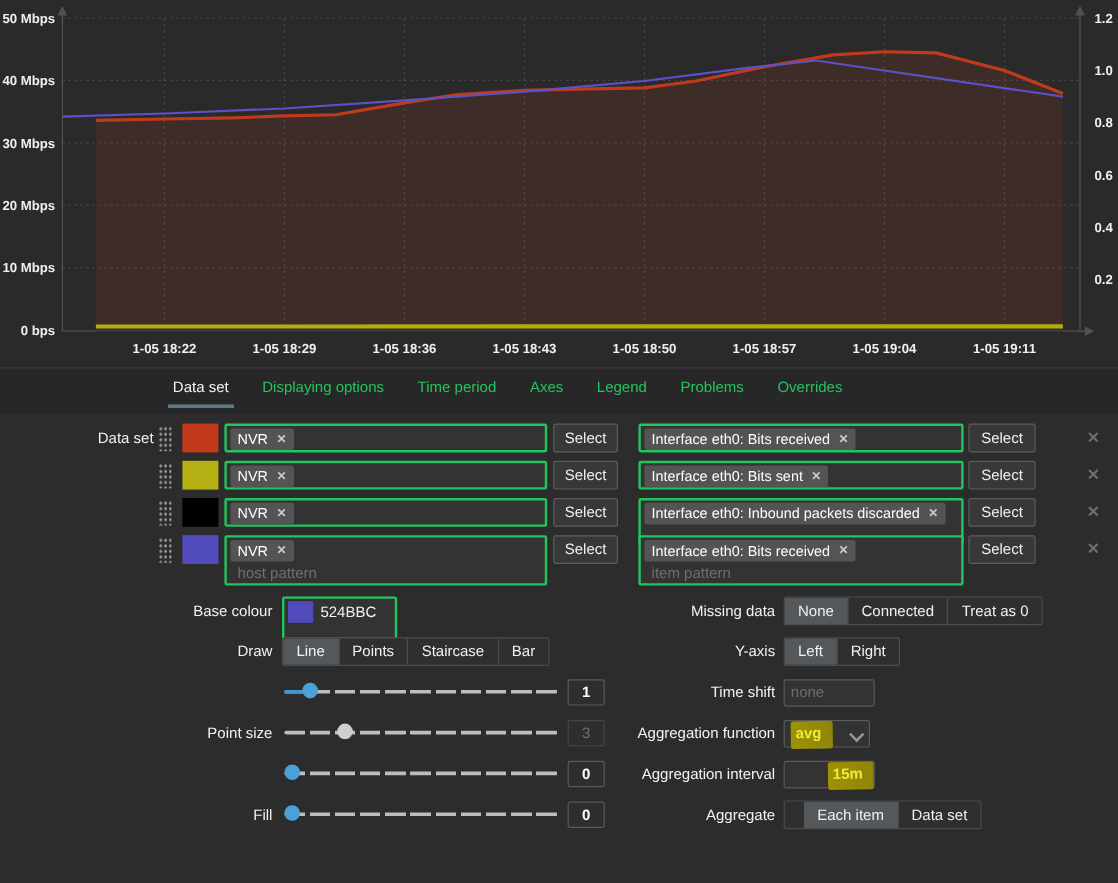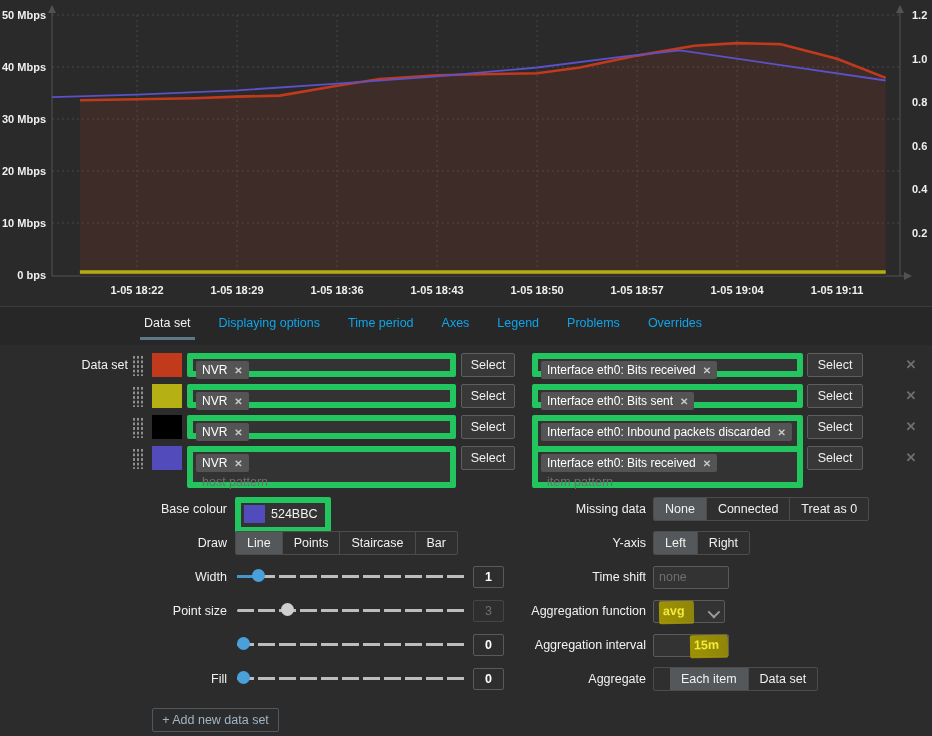--- a/index.html
+++ b/index.html
@@ -8,26 +8,26 @@
   
   .chart-wrap{position:absolute;top:0;left:0;width:932px;height:306px;background:#2a2a2a;}
   .chart-lbl{font-family:"Liberation Sans",sans-serif;font-size:11px;font-weight:bold;fill:#f0f0f0;}
   .grid{stroke:#474747;stroke-width:1;stroke-dasharray:2 3;}
   .axis{stroke:#525252;stroke-width:1;}
   .axisfill{fill:#525252;}
   
   .tabbar{position:absolute;top:306px;left:0;width:932px;height:39px;background:#272727;
           border-top:1px solid #3c3c3c;box-sizing:border-box;display:flex;align-items:flex-start;padding-left:140px;}
   .tab{margin-right:20px;height:27px;line-height:27px;padding:3px 4px 0 4px;font-size:12.5px;
-       color:#0ea5e9;border-bottom:3px solid transparent;cursor:pointer;white-space:nowrap;}
+       color:#22c55e;border-bottom:3px solid transparent;cursor:pointer;white-space:nowrap;}
   .tab.active{color:#f2f2f2;border-bottom-color:#5d7988;}
   
   .form{position:absolute;top:345px;left:0;width:932px;height:391px;background:#2c2c2c;}
   .flabel{position:absolute;font-size:12.5px;color:#f2f2f2;text-align:right;line-height:24px;white-space:nowrap;}
-  .tinput{position:absolute;box-sizing:border-box;border:6px solid #22c55e;background:#333333;border-radius:2px;}
+  .tinput{position:absolute;box-sizing:border-box;border:2px solid #22c55e;background:#333333;border-radius:2px;}
   .tag{display:inline-flex;align-items:center;margin:2px 0 0 3px;height:18px;background:#545454;border-radius:2px;
        padding:0 6px;font-size:12px;color:#ffffff;white-space:nowrap;}
   .tag .x{margin-left:7px;font-size:10px;font-weight:bold;color:#c9c9c9;cursor:pointer;}
   .ph{position:absolute;left:9px;font-size:12.5px;color:#6f6f6f;}
   .btn{position:absolute;box-sizing:border-box;border:1px solid #5e5e5e;background:#383838;border-radius:2px;
        color:#f0f0f0;font-size:12.5px;text-align:center;cursor:pointer;}
   .rowx{position:absolute;width:18px;font-size:13px;font-weight:bold;color:#6f6f6f;text-align:center;cursor:pointer;}
   .handle{position:absolute;width:11px;height:21px;cursor:grab;
           background-image:radial-gradient(#8f8f8f 1px,transparent 1.3px);background-size:4px 4.6px;}
   .swatch{position:absolute;width:30px;height:24px;cursor:pointer;}
@@ -222,21 +222,20 @@
       <span>Points</span>
       <span>Staircase</span>
       <span>Bar</span>
     </div>
     <div class="flabel" style="left:0;top:186px;width:646px;">Y-axis</div>
     <div class="seg" style="left:653px;top:186px;">
       <span class="sel">Left</span>
       <span>Right</span>
     </div>
 
-    <div class="flabel" style="left:0;top:220px;width:227px;">Width</div>
     <div style="position:absolute;left:0;top:220px;">
       <div class="track" style="left:237px;width:228px;"></div>
       <div class="trackfill" style="left:237px;width:21px;"></div>
       <div class="knob" style="left:252px;"></div>
     </div>
     <div class="valbox" style="left:473px;top:221px;">1</div>
     <div class="flabel" style="left:0;top:220px;width:646px;">Time shift</div>
     <div class="selectbox" style="left:653px;top:221px;width:76px;">
       <span style="color:#6f6f6f;">none</span>
     </div>
@@ -268,15 +267,14 @@
       <div class="track" style="left:237px;width:228px;"></div>
       <div class="knob" style="left:237px;"></div>
     </div>
     <div class="valbox" style="left:473px;top:323px;">0</div>
     <div class="flabel" style="left:0;top:322px;width:646px;">Aggregate</div>
     <div class="seg" style="left:653px;top:322px;padding-left:16px;">
       <span class="sel">Each item</span>
       <span>Data set</span>
     </div>
 
-    <div class="addbtn">+ Add new data set</div>
   </div>
 </div>
 
 </body></html>

